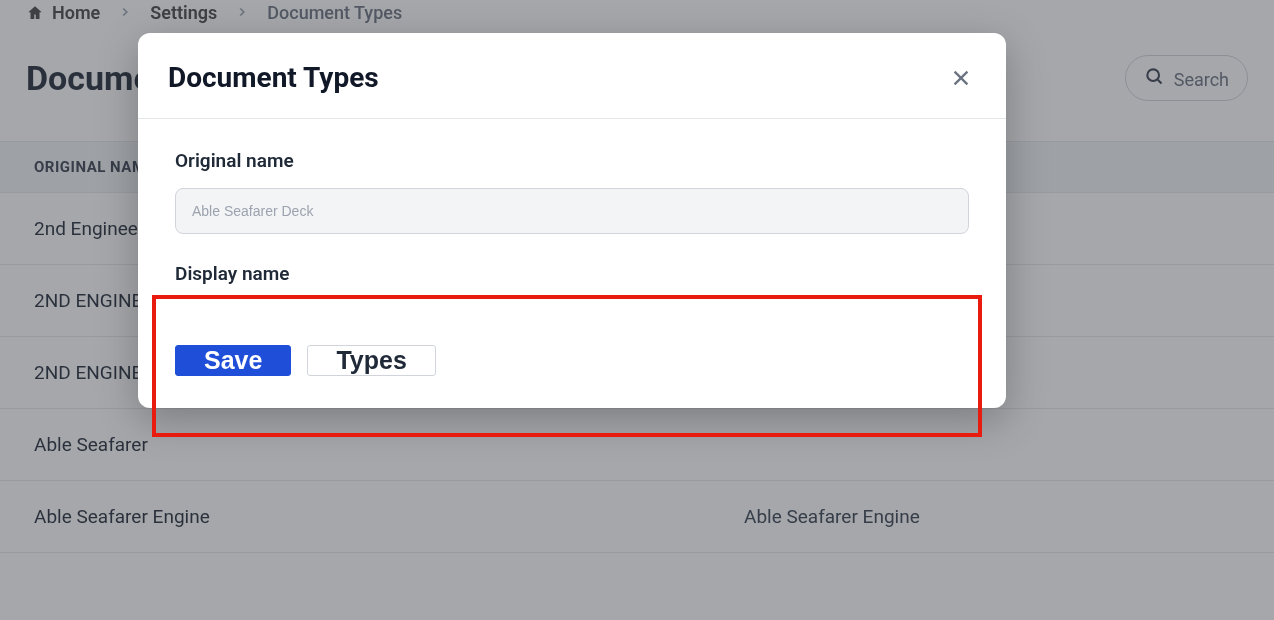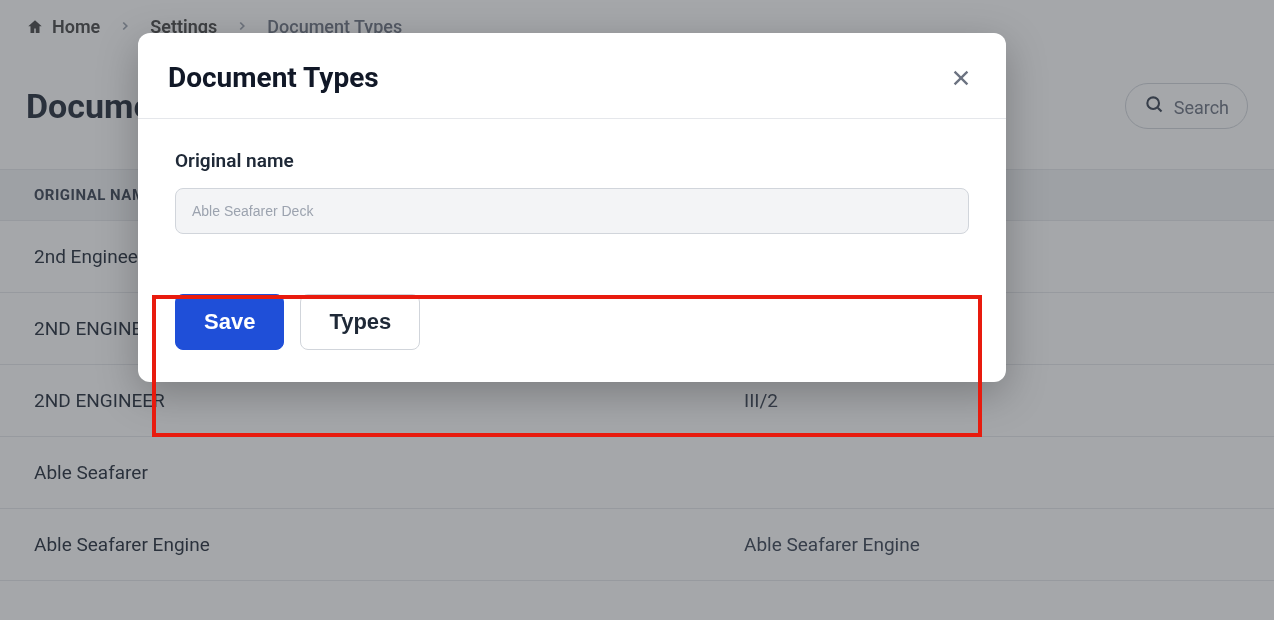--- a/index.html
+++ b/index.html
@@ -10,21 +10,21 @@
       height: 620px;
       overflow: hidden;
       position: relative;
     }
 
     
     .breadcrumb {
       display: flex;
       align-items: center;
       gap: 18px;
-      padding: 16px 26px;
+      padding: 2px 26px;
       font-size: 18px;
       color: #444;
     }
     .breadcrumb .item { display: flex; align-items: center; gap: 8px; font-weight: 600; cursor: pointer; }
     .breadcrumb .item.current { color: #6b7280; font-weight: 500; }
     .breadcrumb .chev { color: #9ca3af; }
     .home-ico svg { width: 18px; height: 18px; display: block; }
 
     
     .page-header {
@@ -106,24 +106,24 @@
 
     
     .highlight-box {
       position: absolute;
       border: 4px solid #e81b0e;
       pointer-events: none;
     }
 
     .modal-actions { display: flex; gap: 16px; padding: 22px 37px 32px; }
     .btn {
-      font-size: 22px;
+      font-size: 25px;
       font-weight: 600;
-      padding: 14px 28px;
-      border-radius: 8px;
+      padding: 0 28px;
+      border-radius: 3px;
       cursor: pointer;
     }
     .btn-primary { background: #1f4fd8; color: #fff; border: 1px solid #1f4fd8; }
     .btn-secondary { background: #fff; color: #1f2937; border: 1px solid #d1d5db; }
   </style>
 </head>
 <body>
 
 <div class="breadcrumb">
   <span class="item">
@@ -206,20 +206,21 @@
     </button>
   </div>
 
   <div class="modal-body">
     <div class="field">
       <label class="field-label">Original name</label>
       <input class="field-input readonly" readonly="" value="Able Seafarer Deck" style="">
     </div>
 
     <div class="field">
+      <label class="field-label">Display name</label>
     </div>
   </div>
 
   <div class="modal-actions">
     <button class="btn btn-primary">Save</button>
     <button class="btn btn-secondary">Types</button>
   </div>
 
   <div class="highlight-box" style="left:14px; top:262px; width:830px; height:142px;"></div>
 </div>

